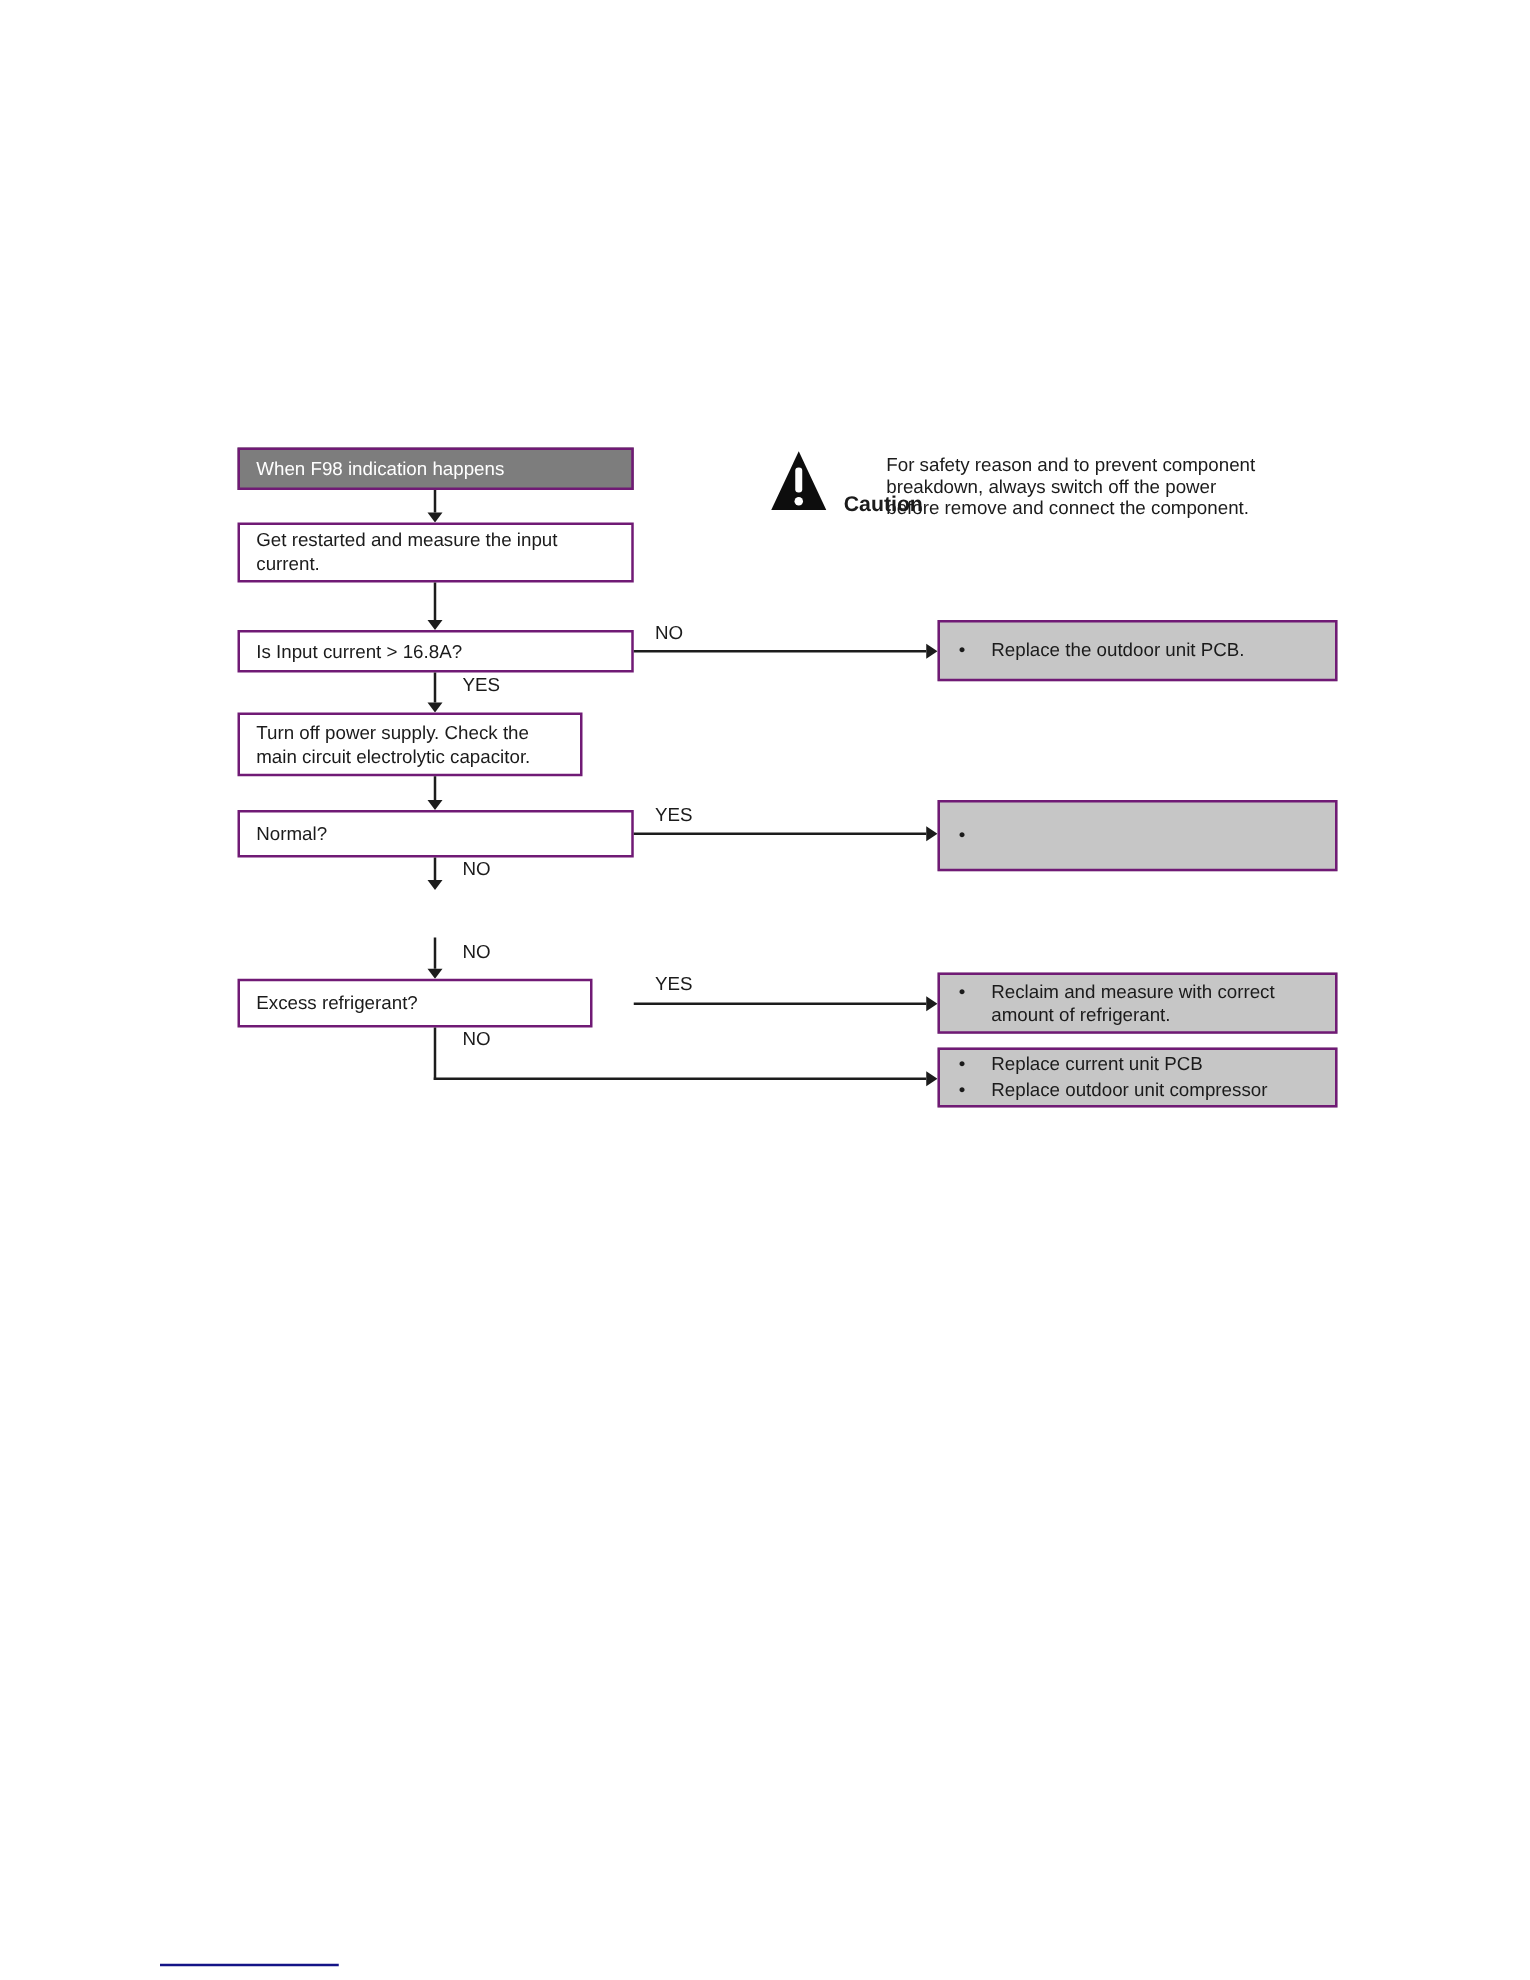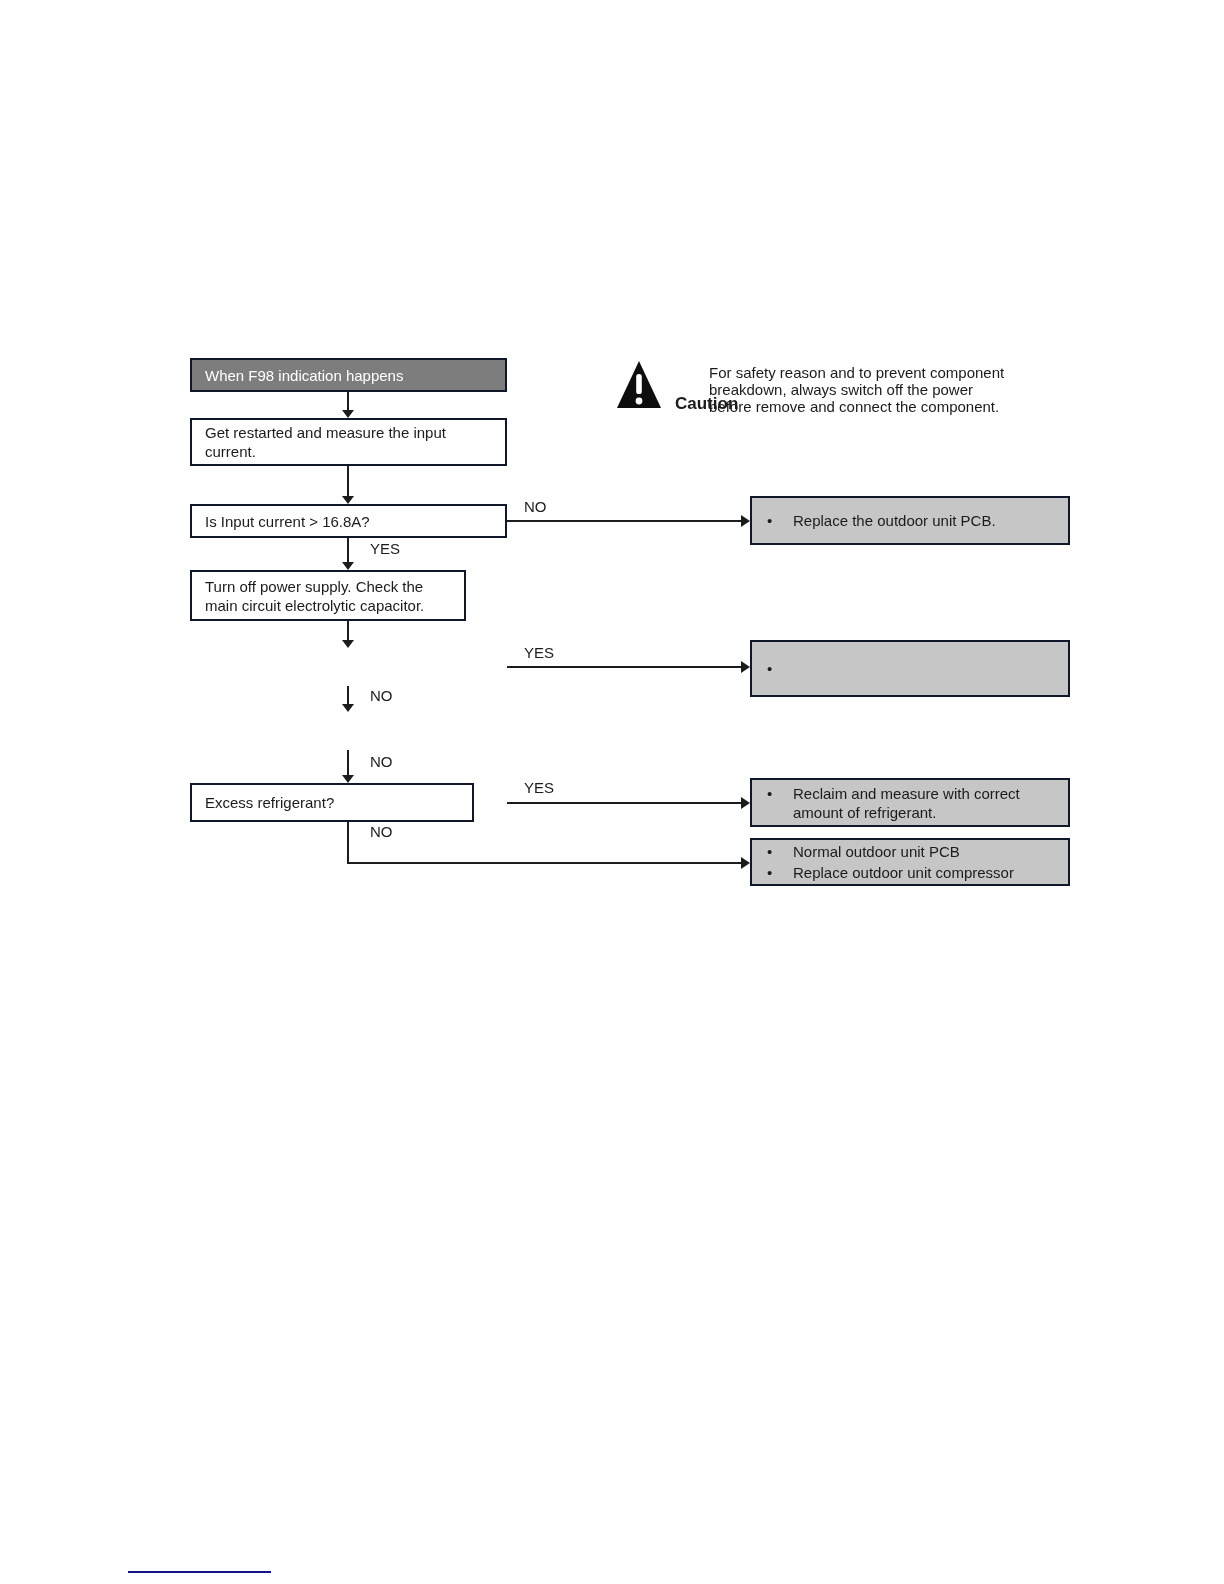--- a/index.html
+++ b/index.html
@@ -1,21 +1,21 @@
 <!DOCTYPE html>
 <html><head>
 <meta charset="utf-8">
 <style>
   html,body { margin:0; padding:0; background:#ffffff; }
   .page {
     position:relative; width:1224px; height:1584px; background:#ffffff;
     font-family:"Liberation Sans", sans-serif; color:#1b1b1b; overflow:hidden;
   }
   .box {
-    position:absolute; box-sizing:border-box; border:2px solid #0f172a;
+    position:absolute; box-sizing:border-box; border:2px solid #701a75;
     background:#ffffff; display:flex; align-items:center;
     font-size:15px; line-height:19px;
   }
   .box .pad { padding:2px 12px 2px 13px; }
   .start { color:#ffffff; }
   .lbl { position:absolute; font-size:15px; line-height:16px; }
   .vl { position:absolute; width:2px; background:#1c1c1c; }
   .hl { position:absolute; height:2px; background:#1c1c1c; }
   .ad { position:absolute; width:0; height:0;
         border-left:6px solid transparent; border-right:6px solid transparent;
@@ -63,20 +63,23 @@
   <div class="vl" style="left:347px;top:538px;height:24px"></div>
   <div class="ad" style="left:342px;top:562px"></div>
 
   <div class="box" style="left:190px;top:570px;width:276px;height:51px">
     <span class="pad">Turn off power supply. Check the main circuit electrolytic capacitor.</span>
   </div>
 
   <div class="vl" style="left:347px;top:621px;height:19px"></div>
   <div class="ad" style="left:342px;top:640px"></div>
 
+  <div class="box" style="left:190px;top:648px;width:317px;height:38px">
+    <span class="pad">Normal?</span>
+  </div>
 
   <span class="lbl" style="left:524px;top:645px">YES</span>
   <div class="hl" style="left:507px;top:666px;width:234px"></div>
   <div class="ar" style="left:741px;top:661px"></div>
 
   <span class="lbl" style="left:370px;top:688px">NO</span>
   <div class="vl" style="left:347px;top:686px;height:18px"></div>
   <div class="ad" style="left:342px;top:704px"></div>
 
 
@@ -123,21 +126,21 @@
           <span class="bline">amount of refrigerant.</span>
         </span>
       </div>
     </div>
   </div>
 
   <div class="box" style="left: 750px; top: 838px; width: 320px; height: 48px; background: rgb(198, 198, 198);">
     <div class="inner">
       <div class="brow">
         <span class="bullet">•</span>
-        <span>Normal outdoor unit PCB</span>
+        <span>Replace current unit PCB</span>
       </div>
       <div class="brow">
         <span class="bullet">•</span>
         <span>Replace outdoor unit compressor</span>
       </div>
     </div>
   </div>
 
   <svg class="caution-icon" style="left:616px;top:360px" width="46" height="50" viewBox="0 0 46 50">
     <path d="M23 1 L45 48 L1 48 Z" fill="#0d0d0d"></path>

